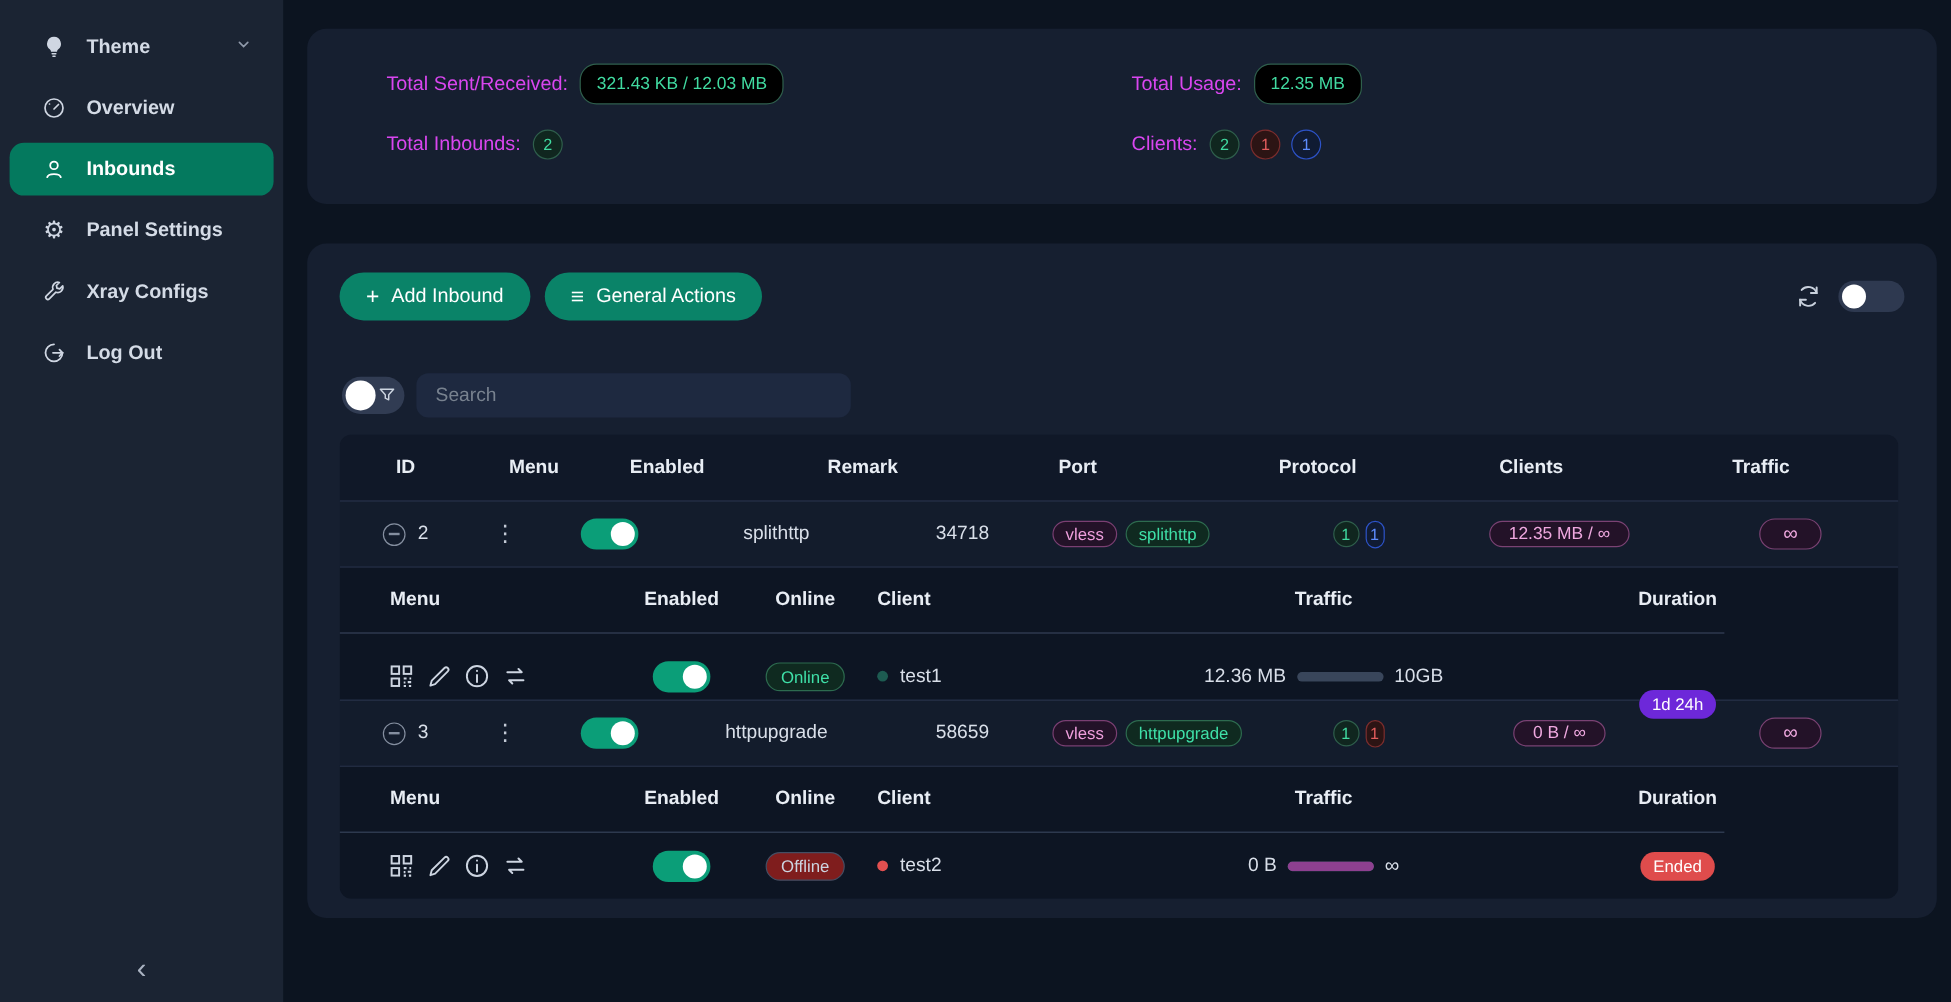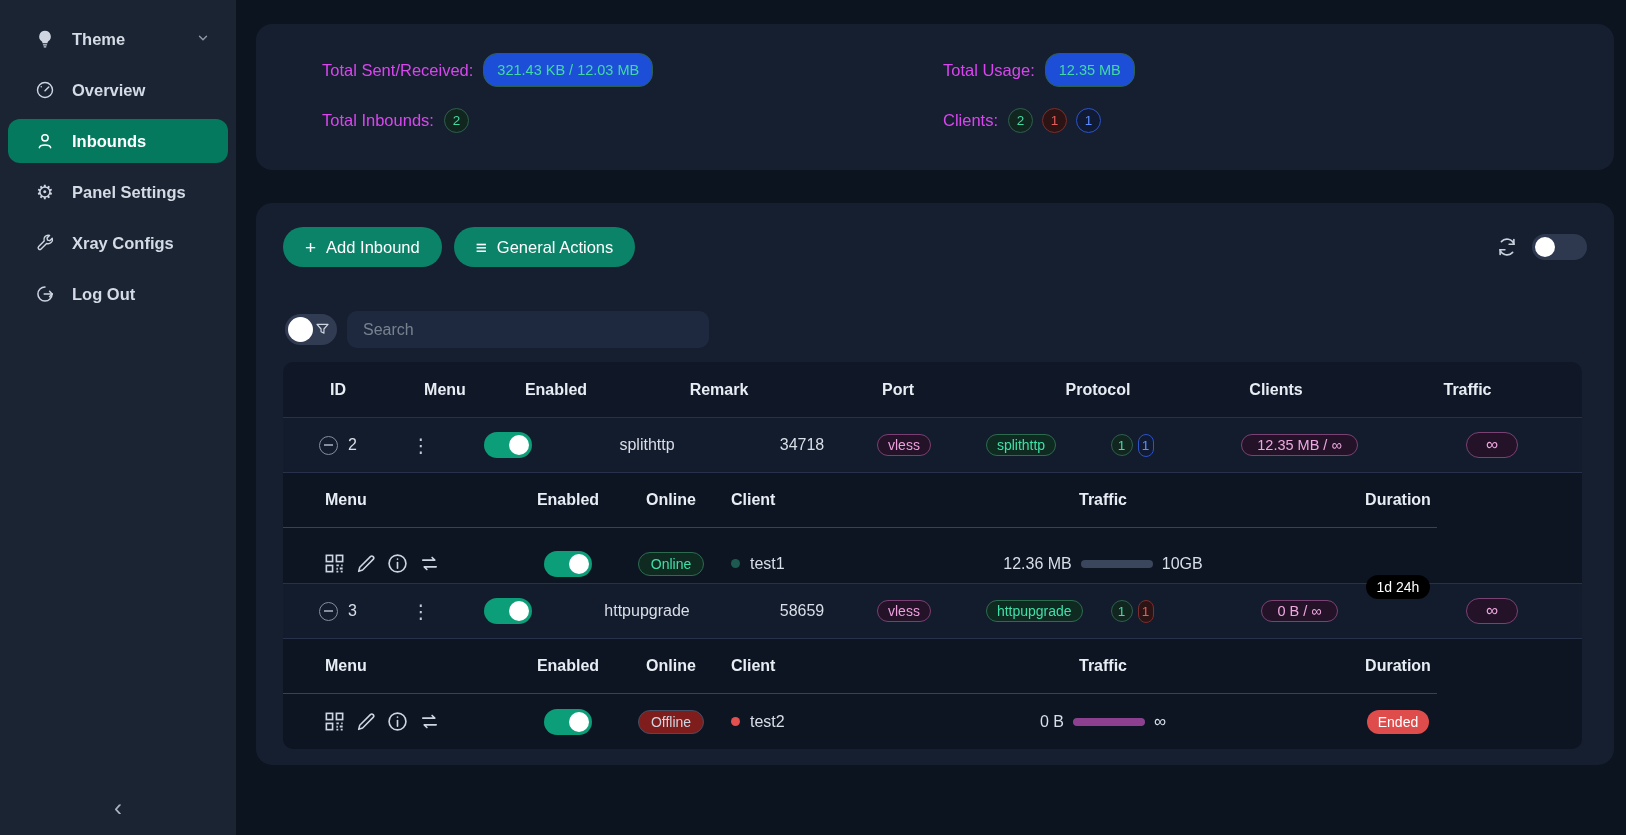--- a/index.html
+++ b/index.html
@@ -35,21 +35,21 @@
   .content { flex:1; padding:24px 12px 0 20px; }
   .card { background:#161f30; border-radius:16px; }
 
   
   .stats-card { width:1358px; height:146px; padding:30px 0 0 66px; margin-bottom:33px; }
   .stats-grid { display:grid; grid-template-columns:621px 1fr; row-gap:18px; }
   .stat { display:flex; align-items:center; height:32px; }
   .stat-label { color:#d946ef; font-size:16.5px; margin-right:10px; }
   .pill-green {
     display:inline-flex; align-items:center; padding:8px 13px;
-    border:1px solid #2f5f4c; background:#1d4ed8; color:#41dba1;
+    border:1px solid #2f5f4c; background:#000000; color:#41dba1;
     border-radius:14px; font-size:14.5px;
   }
   .circ {
     display:inline-flex; align-items:center; justify-content:center;
     width:25px; height:25px; border-radius:50%; font-size:13.5px; margin-right:9px;
   }
   .circ-green { border:1px solid #2f5f4c; background:#10261f; color:#41dba1; }
   .circ-red   { border:1px solid #7c2d2d; background:#2c1414; color:#e25d5d; }
   .circ-blue  { border:1px solid #2d53c8; background:#101b33; color:#5e8dff; }
 
@@ -94,21 +94,21 @@
     align-items:center; height:55px;
   }
   .grid-sub {
     display:grid;
     grid-template-columns:230px 110px 96px 214px 340px 250px 1fr;
     align-items:center; height:55px;
   }
   .thead { background:#101828; font-weight:bold; color:#e8edf4;gap:24px; }
   .thead > div, .subhead > div { text-align:center; }
   .cell-c { display:flex; justify-content:center; align-items:center; }
-  .cell-l { display:flex; justify-content:flex-start; align-items:center;gap:48px; }
+  .cell-l { display:flex; justify-content:flex-start; align-items:center; }
   .row-main { background:#131c2c; border-top:1px solid #273149; }
   .subsection { background:#0d1523; border-top:1px solid #273149; }
   .subhead { font-weight:bold; color:#e8edf4; }
   .subhead-line { border-bottom:1px solid #36425a; margin-right:145px; }
   .h-left { text-align:left !important; padding-left:42px; }
   .h-proto { text-align:right; padding-left:12px; }
 
   .expand-cell { gap:10px; }
   .minus-circle {
     width:19px; height:19px; border-radius:50%; border:1.5px solid #848e9f;
@@ -142,21 +142,21 @@
   .cdot-dim { background:#1d5b51; }
   .cdot-red { background:#e25050; }
 
   .traffic-flex { display:flex; align-items:center; justify-content:center; gap:9px; }
   .pbar { width:72px; height:8px; border-radius:4px; background:#39465b; overflow:hidden; }
   .pbar .pfill { height:100%; border-radius:4px; }
   .pfill-purple { width:100%; background:#8d4090; }
   .pfill-none { width:0; }
 
   .badge-solid { display:inline-flex; padding:4px 11px; border-radius:13px; font-size:14px; color:#fff; }
-  .badge-green { background:#000000;margin-top:47px; }
+  .badge-green { background:#6d28d9;margin-top:47px; }
   .badge-red { background:#df4c4c; }
   .inf { font-size:17px; }
 </style>
 </head>
 <body>
 
 <div class="app">
 
   <aside class="sidebar">
 

